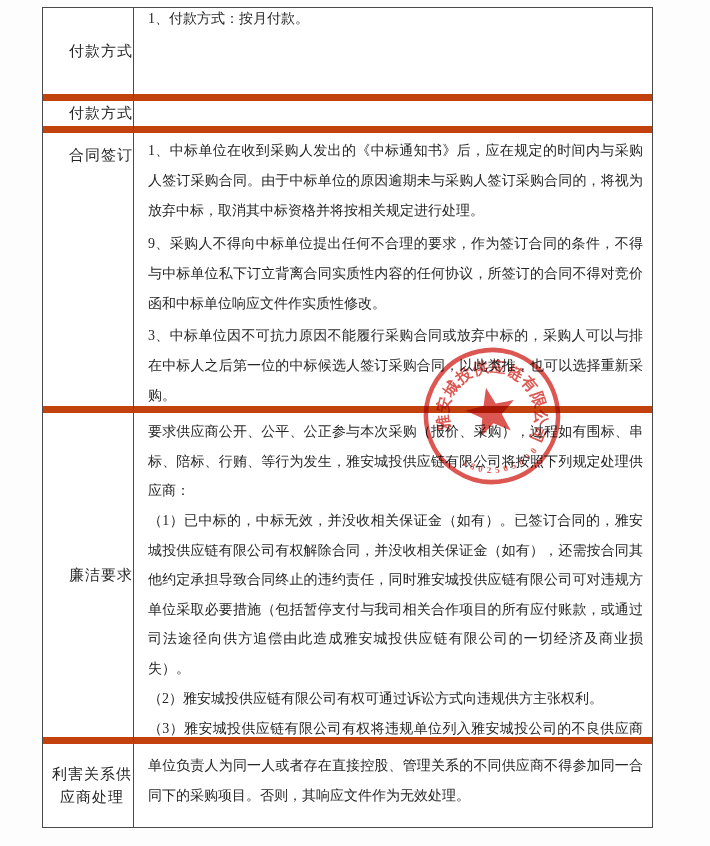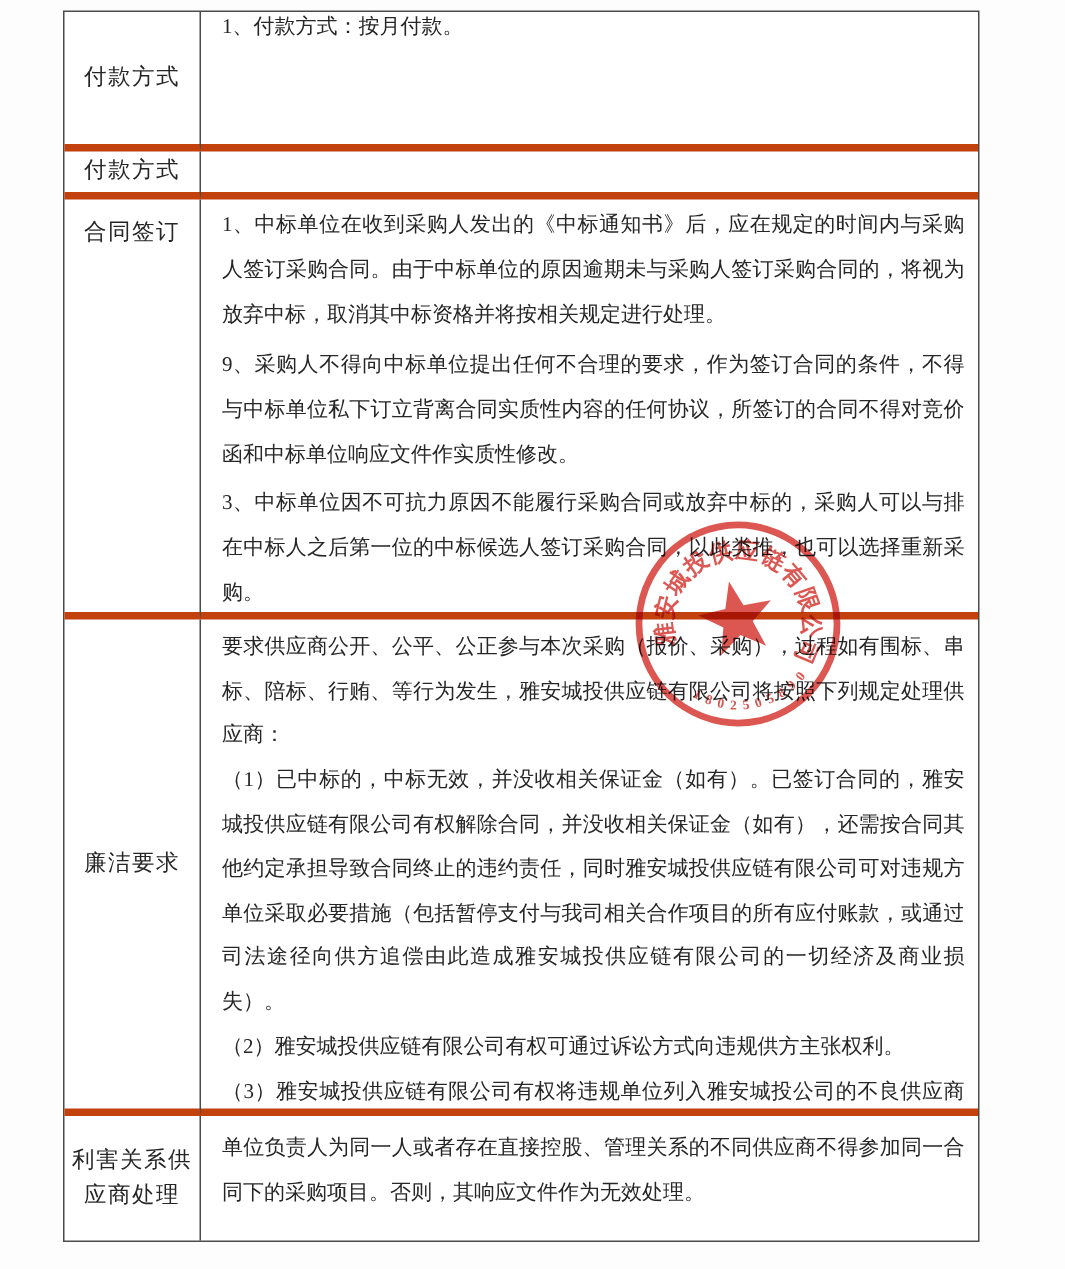--- a/index.html
+++ b/index.html
@@ -15,26 +15,26 @@
     position:absolute; left:42px; top:7px;
     width:611px; height:821px;
     border:1px solid #4a4a4a;
     display:grid;
     grid-template-columns:91px 1fr;
     grid-template-rows:93px 32px 280px 331px 1fr;
     background:#fff;
   }
   .lc {
     border-right:1px solid #4a4a4a;
-    display:flex; align-items:center; justify-content:center;
+    display:flex; align-items:center; justify-content:flex-end;
     text-align:center; font-size:15px; letter-spacing:1px;
   }
   .lc .lbl { max-width:82px; line-height:23px; }
   .lc.top { align-items:flex-start; padding-top:11px; }
-  .rb { border-bottom:5px solid #c2410c; }
+  .rb { border-bottom:7px solid #c2410c; }
   .cc { font-size:14px; overflow:hidden; }
   .cc p { text-align:justify; }
   .r1 { padding:2px 9px 0 14px; }
   .r1 p { line-height:18.7px; }
   .r2 { padding:5px 9px 0 14px; }
   .r2 p { line-height:21px;margin-top:26px; }
   .r3 { padding:3px 9px 0 14px; }
   .r3 p { line-height:30px; margin-bottom:2.5px; }
   .r4 { padding:4px 9px 0 14px; }
   .r4 p { line-height:29.5px; margin-bottom:0.5px; }

